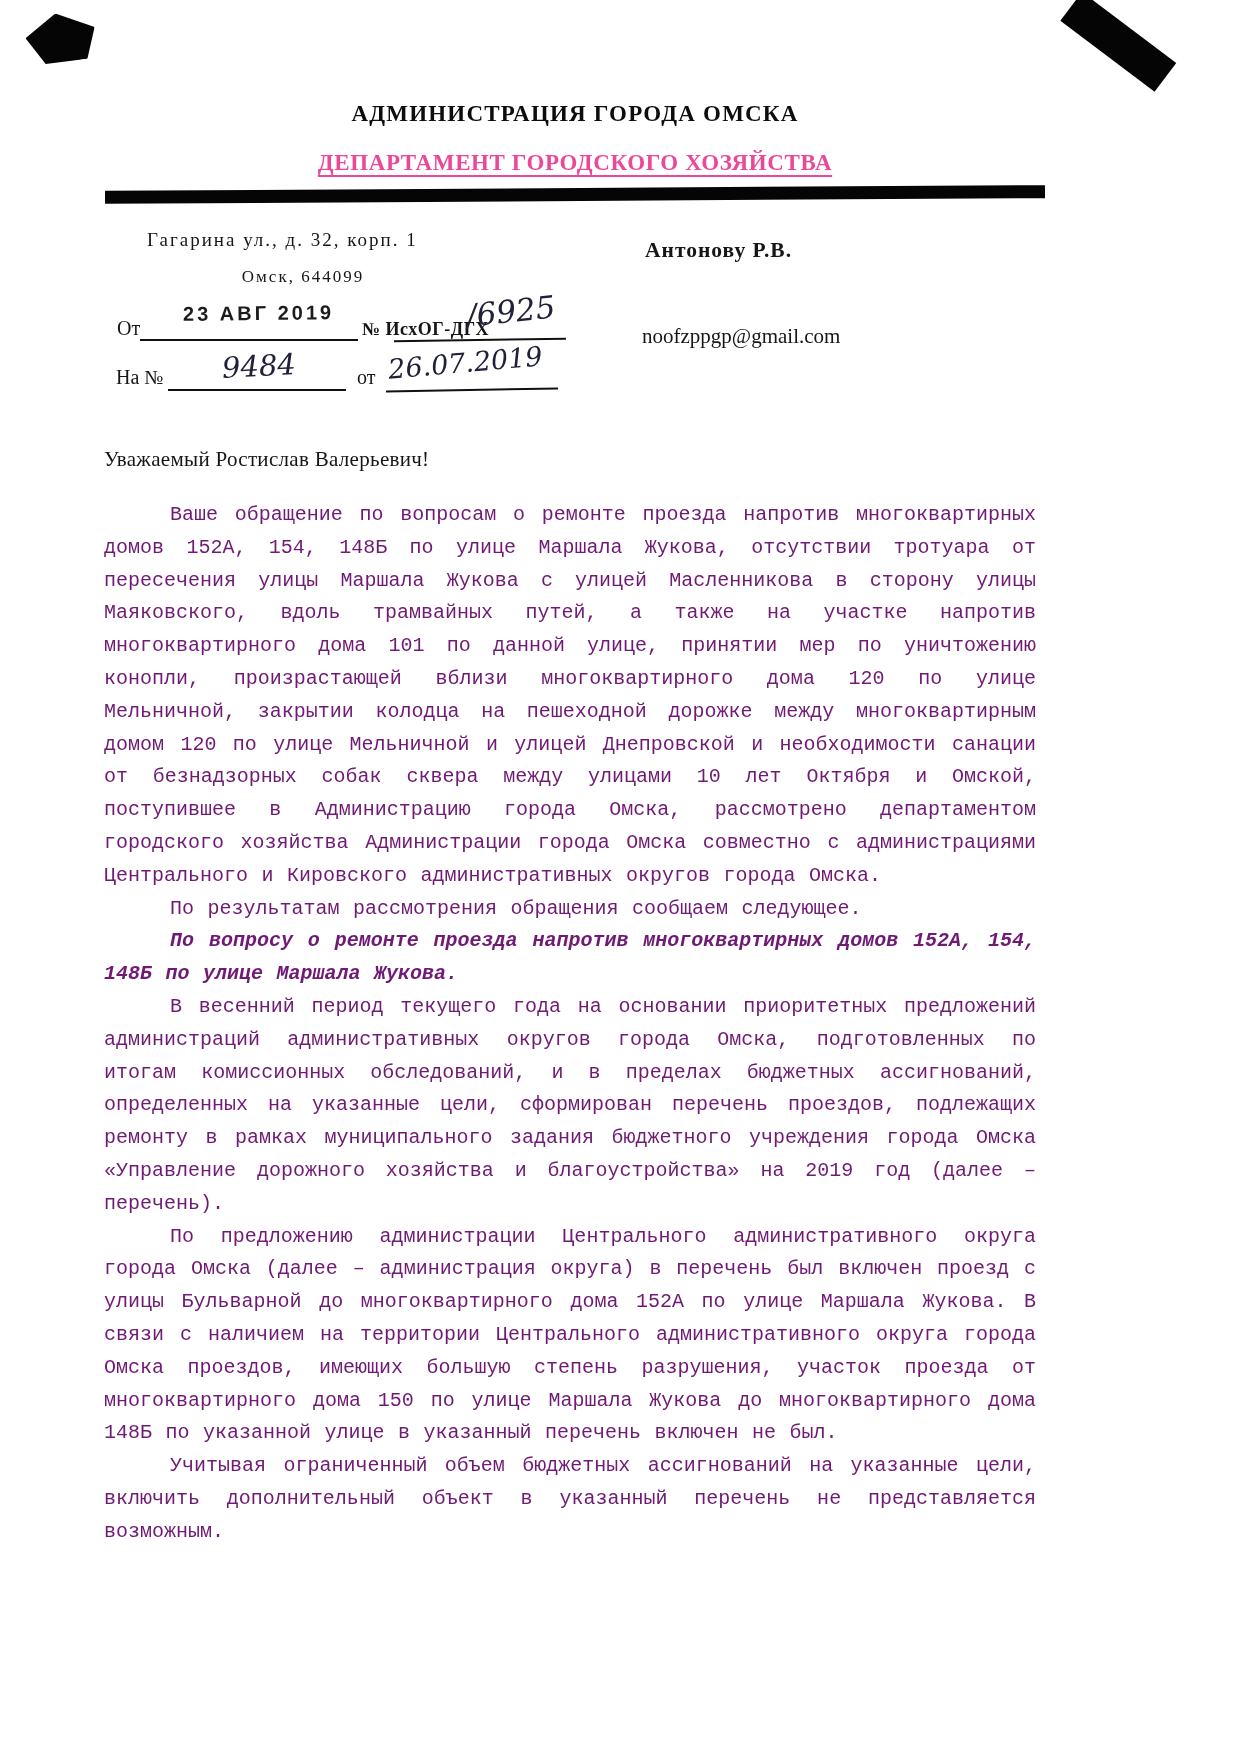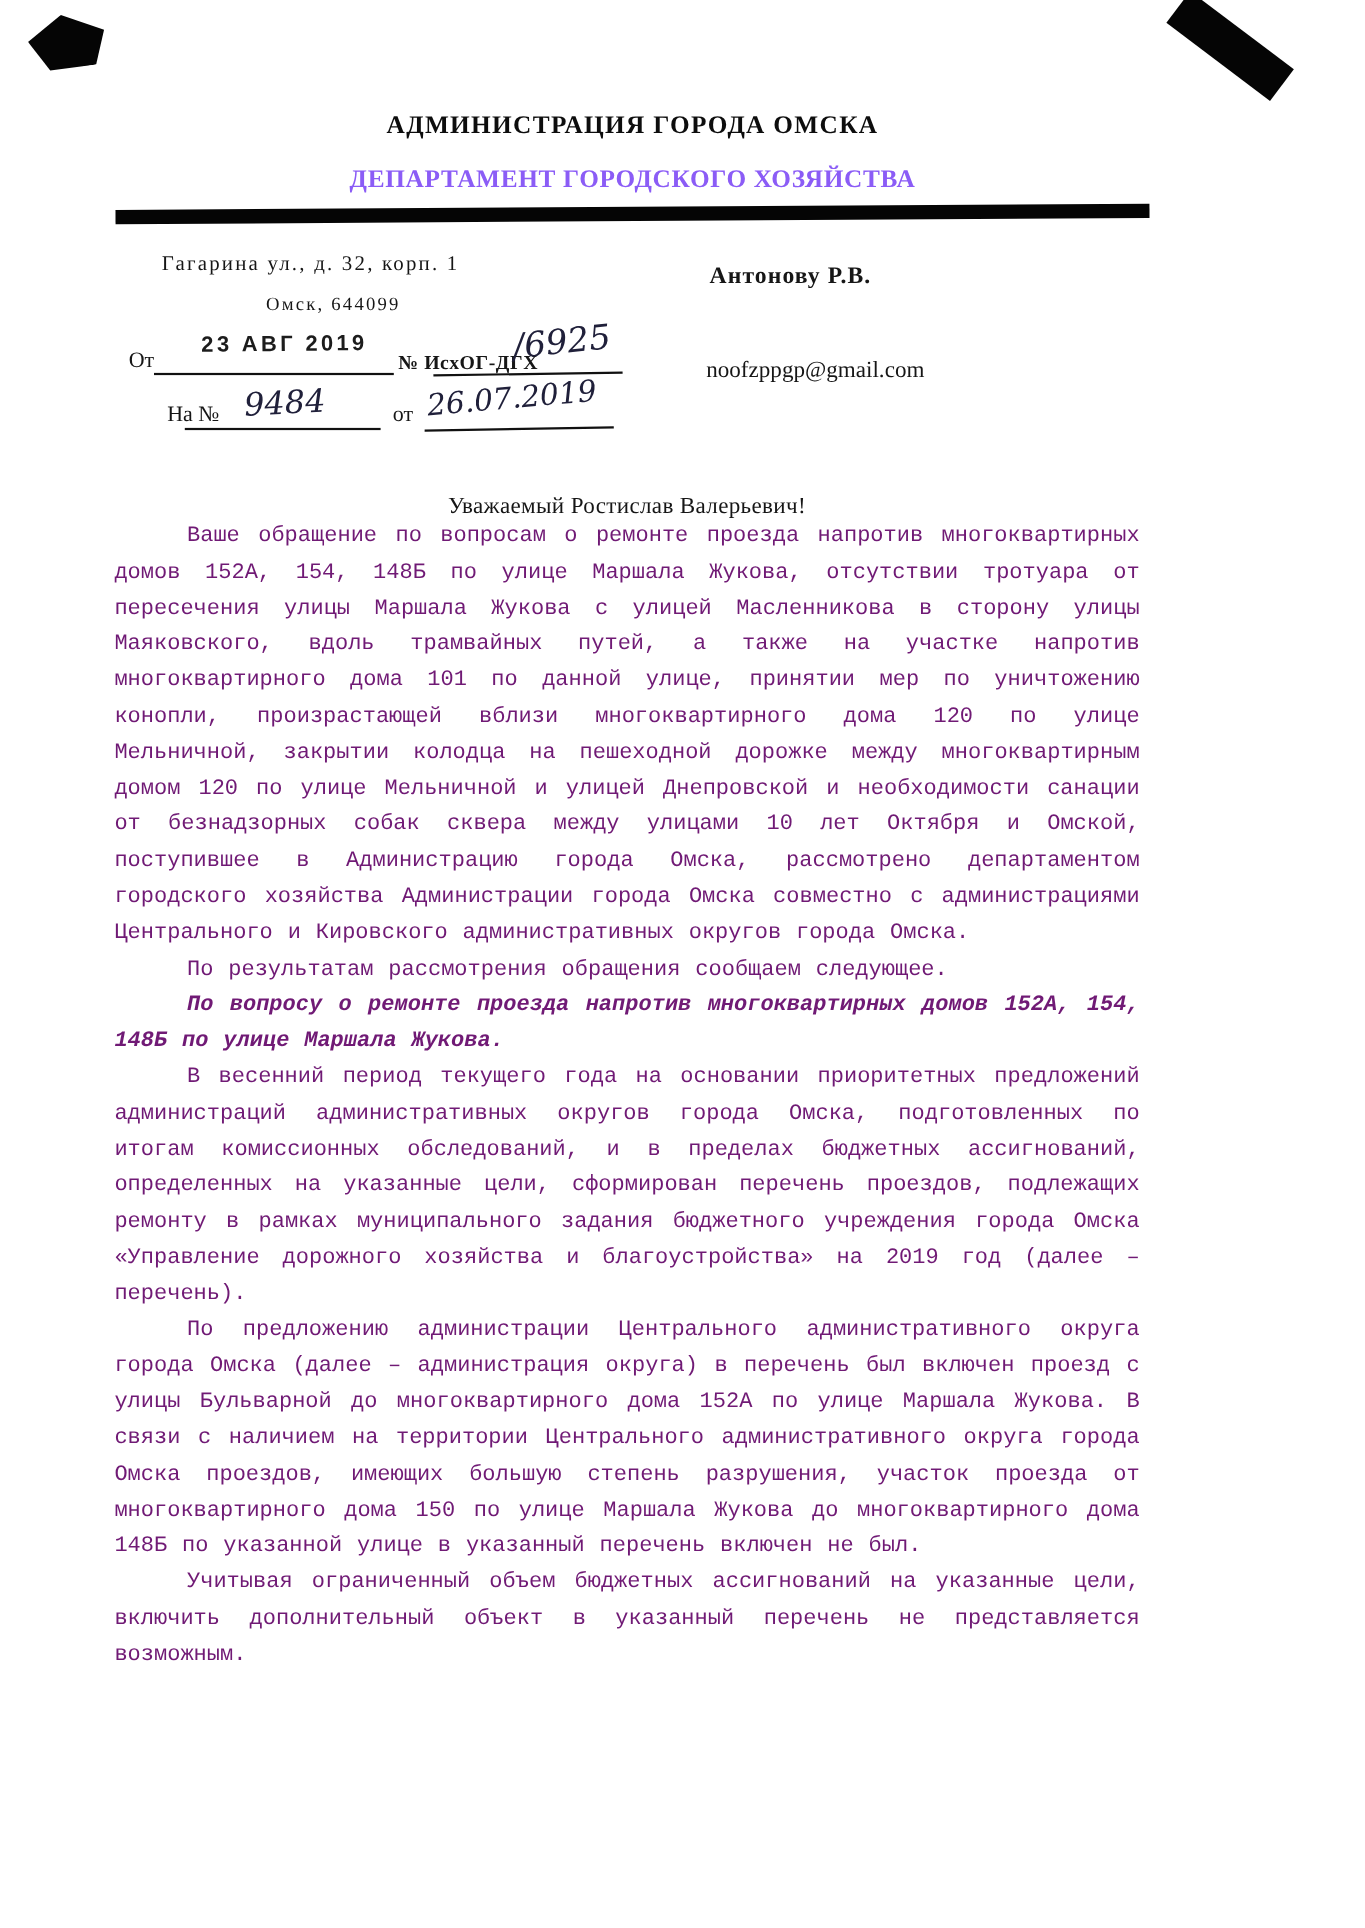--- a/index.html
+++ b/index.html
@@ -41,23 +41,24 @@
     font-size: 23px;
     font-weight: 700;
     letter-spacing: 1.2px;
     color: #0d0d0d;
   }
   .dept-name {
     margin-top: 23px;
     font-size: 23px;
     font-weight: 700;
     letter-spacing: 0.6px;
+    text-decoration: underline;
     text-underline-offset: 5px;
     text-decoration-thickness: 2px;
-    color: #8b5cf6;
+    color: #ec4899;
   }
   .rule {
     margin: 12px auto 0;
     width: 940px;
     height: 13px;
     background: #050505;
     transform: rotate(-0.35deg);
   }
 
   
@@ -74,43 +75,44 @@
     color: #1c1c1c;
     transform: rotate(-0.6deg);
   }
   .num-label { left: 362px; top: 319px; font-size: 18px; letter-spacing: 0.5px; font-weight: bold; }
   .hand {
     font-family: "DejaVu Serif", serif;
     font-style: italic;
     color: #20203a;
   }
   .hand-num  { left: 466px; top: 293px; font-size: 31px; transform: rotate(-6deg); }
-  .na-label  { left: 116px; top: 366px; font-size: 20px; margin-left: 36px; }
+  .na-label  { left: 116px; top: 366px; font-size: 20px; }
   .hand-in   { left: 222px; top: 349px; font-size: 29px; transform: rotate(-3deg); }
   .ot-label  { left: 357px; top: 366px; font-size: 20px; }
   .hand-date { left: 388px; top: 347px; font-size: 27px; transform: rotate(-5deg); }
 
   .uline { border-bottom: 2.5px solid #111; height: 0; }
   .u1 { left: 140px; top: 339px; width: 218px; }
   .u2 { left: 394px; top: 339px; width: 172px; transform: rotate(-0.8deg); }
   .u3 { left: 168px; top: 389px; width: 178px; }
   .u4 { left: 386px; top: 389px; width: 172px; transform: rotate(-1deg); }
 
   .recipient-name  { left: 645px; top: 238px; font-size: 21.5px; letter-spacing: 1px; font-weight: bold; }
   .recipient-email { left: 642px; top: 298px; font-size: 21px; margin-top: 26px; }
 
   
   .letter-body {
     position: absolute;
     left: 104px; top: 447px;
     width: 932px;
   }
   .salutation {
-    text-align: center;
+    text-align: left;
     font-size: 21px;
+    margin-bottom: 27px;
     letter-spacing: 0.3px;
   }
   .para {
     font-size: 20px;
     line-height: 32.8px;
     text-align: justify;
     text-indent: 66px;
     word-spacing: 1.5px;
     color: #701a75;
     font-family: Liberation Mono, monospace;

